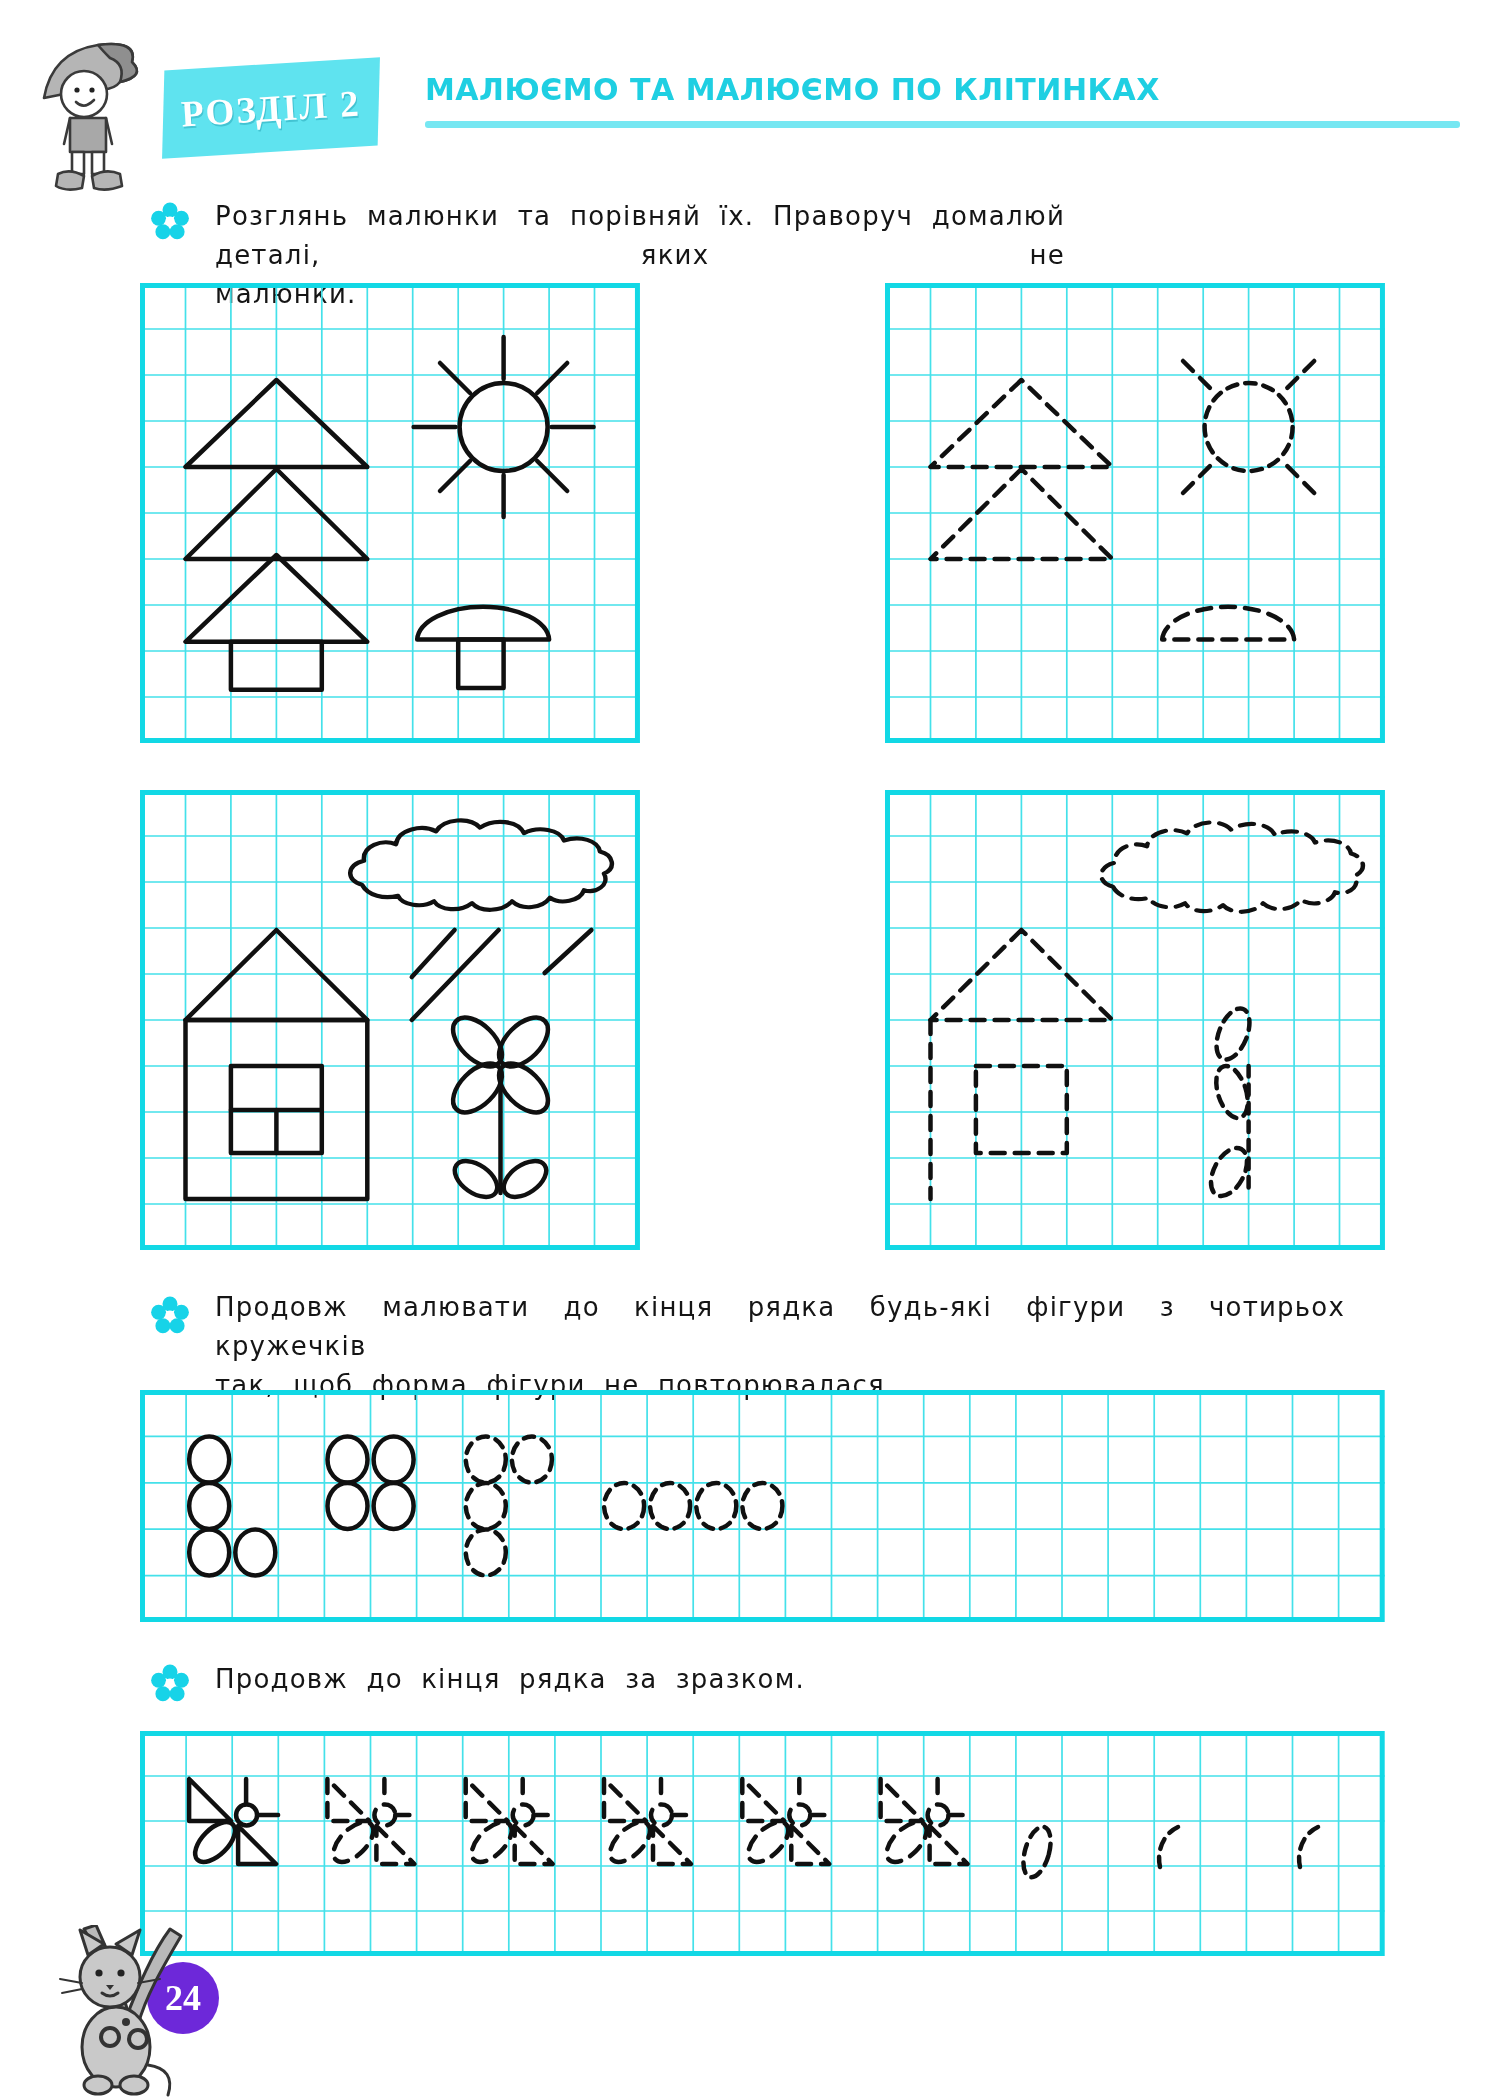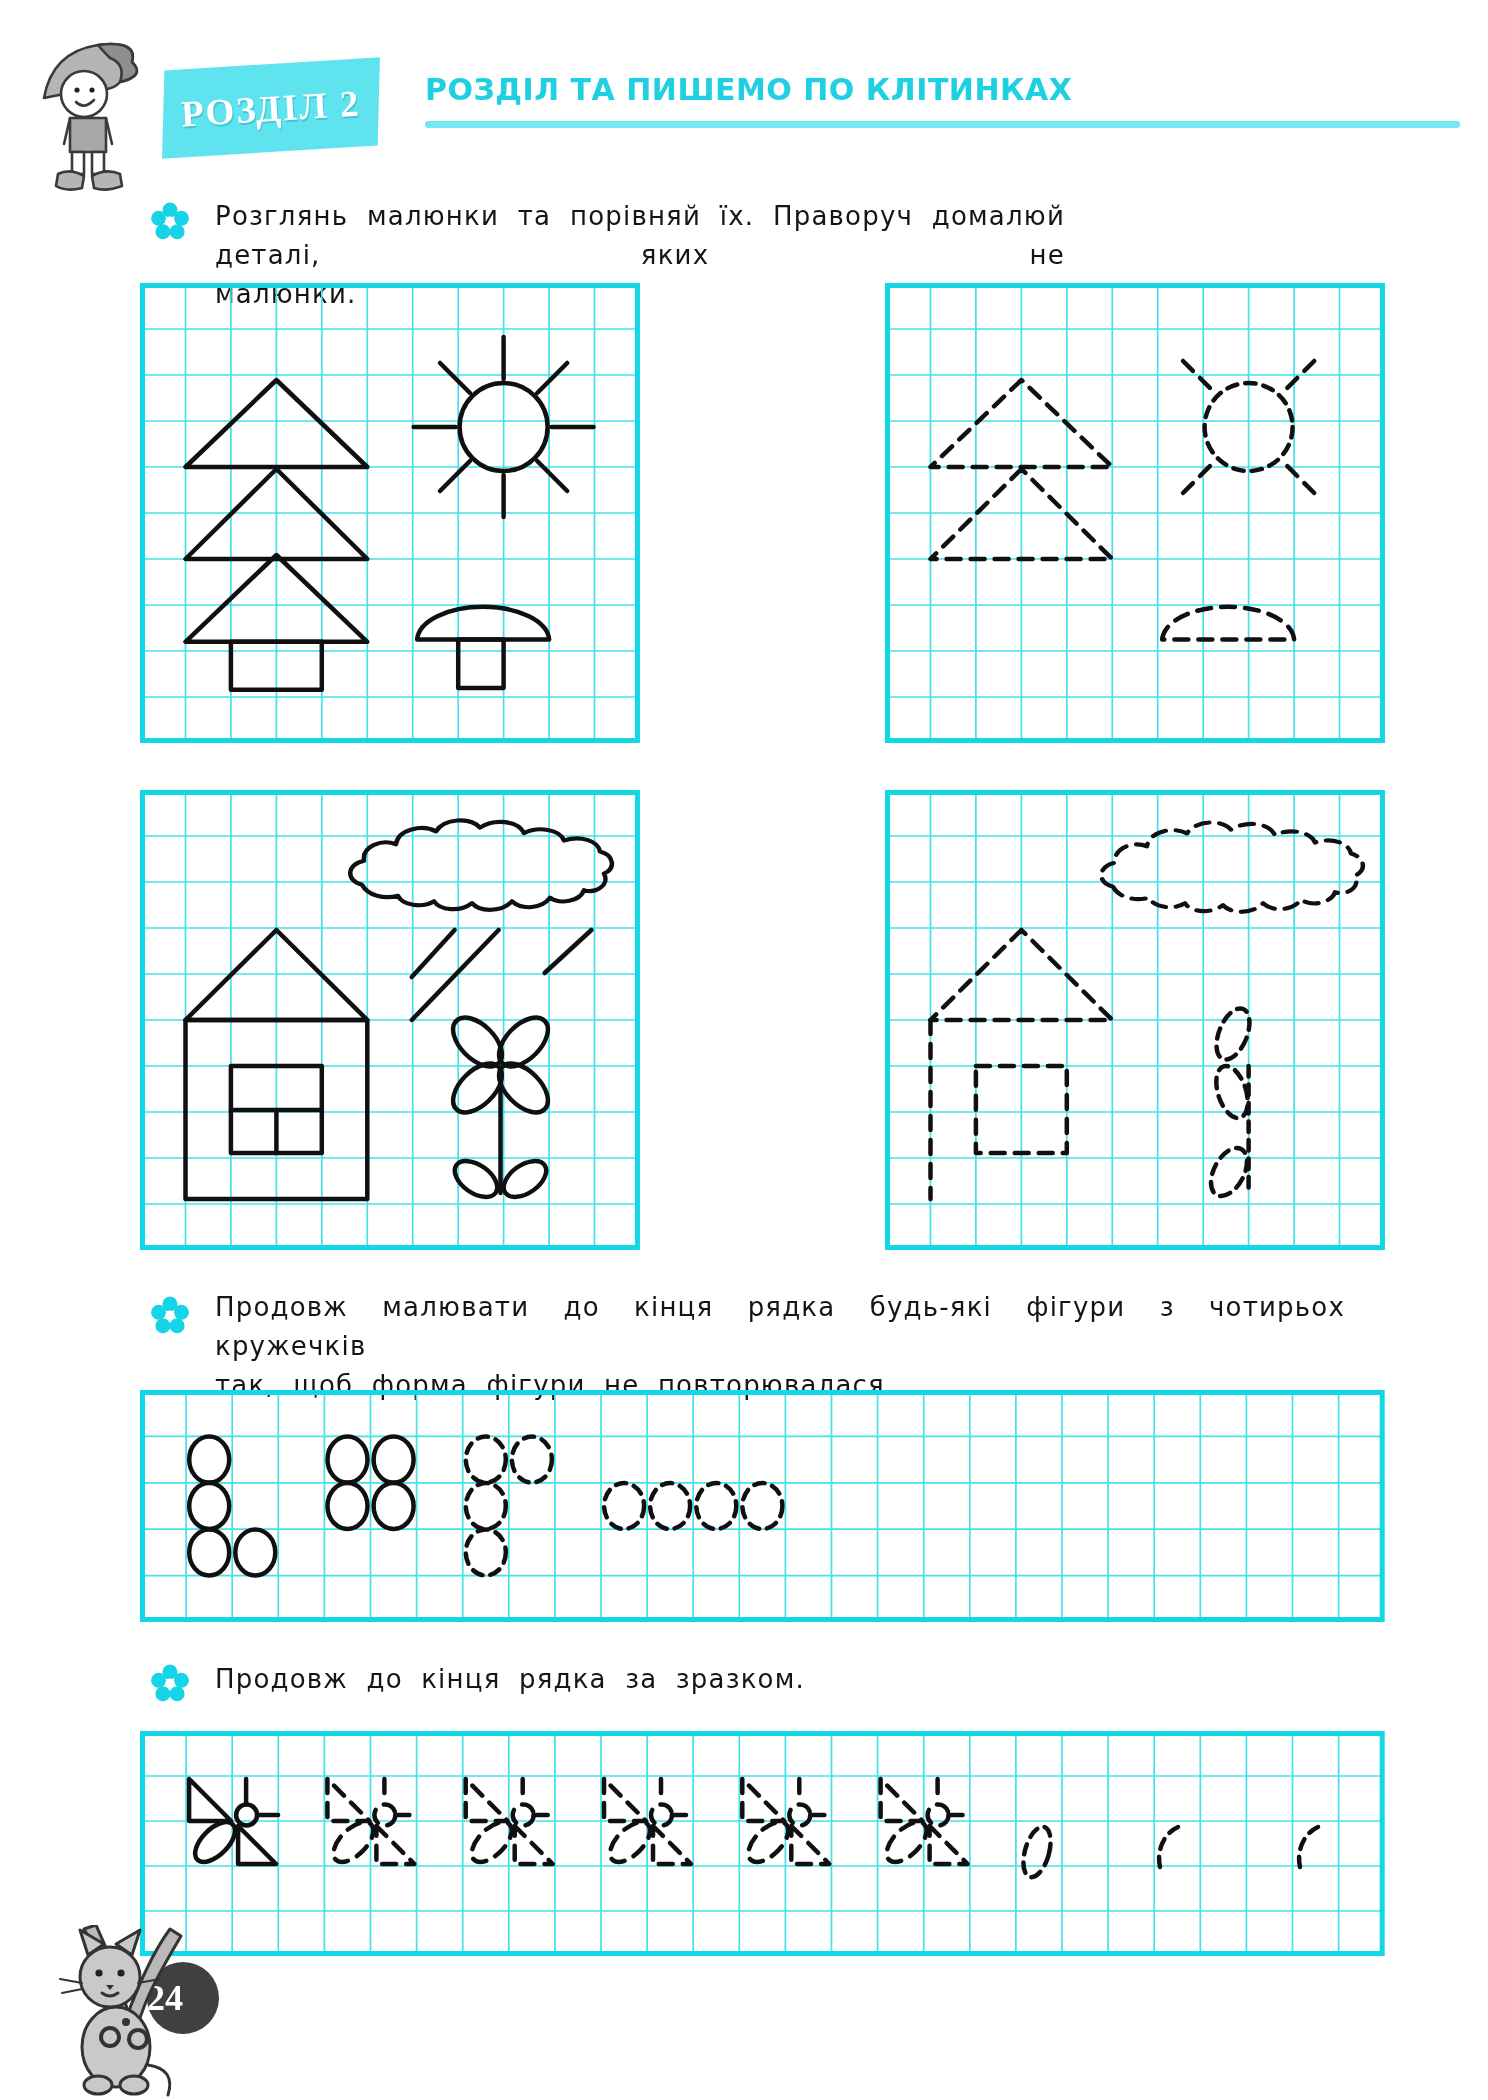--- a/index.html
+++ b/index.html
@@ -27,21 +27,21 @@
   
   .gridlines{stroke:#44e1ea;stroke-width:1.7;fill:none;}
   .gridborder{stroke:#12d8e5;stroke-width:5;fill:none;}
   .ink{stroke:#101010;stroke-width:4.5;fill:none;stroke-linecap:round;stroke-linejoin:round;}
   .dash{stroke-dasharray:14 10;}
   .dashsm{stroke-dasharray:10.5 8;}
   .panel{position:absolute;}
 
   
   .page-badge{position:absolute;left:147px;top:1962px;width:72px;height:72px;border-radius:50%;
-      background:#404040;display:flex;align-items:center;justify-content:flex-start;}
+      background:#6d28d9;display:flex;align-items:center;justify-content:center;}
   .page-badge span{font-family:"Liberation Serif","DejaVu Serif",serif;font-weight:bold;
       font-size:36px;color:#ffffff;}
   .mascot{position:absolute;}
 </style>
 </head>
 <body>
 
 <div class="page">
 
   <svg class="mascot" style="left:22px;top:36px" width="148" height="160" viewBox="0 0 148 160">
@@ -57,21 +57,21 @@
       <rect x="50" y="116" width="12" height="22" fill="#ffffff"></rect>
       <rect x="70" y="116" width="12" height="22" fill="#ffffff"></rect>
       <path fill="#b5b5b5" d="M36,138 Q48,132 62,140 L60,152 Q44,156 34,150 Z"></path>
       <path fill="#b5b5b5" d="M70,140 Q84,132 98,138 L100,150 Q84,156 72,152 Z"></path>
     </g>
   </svg>
 
   <div class="chapter-label">
     <span>РОЗДІЛ 2</span>
   </div>
-  <div class="page-title">РОЗДІЛ ТА ПИШЕМО ПО КЛІТИНКАХ</div>
+  <div class="page-title">МАЛЮЄМО ТА МАЛЮЄМО ПО КЛІТИНКАХ</div>
   <div class="title-underline"></div>
 
   <svg class="bullet" style="left:150px;top:202px" viewBox="0 0 40 40">
     <g fill="#17d3e8">
       <circle cx="20" cy="8" r="7.5"></circle>
         <circle cx="31.4" cy="16.3" r="7.5"></circle>
       <circle cx="27.1" cy="29.7" r="7.5"></circle>
         <circle cx="12.9" cy="29.7" r="7.5"></circle>
       <circle cx="8.6" cy="16.3" r="7.5"></circle>
     </g>

